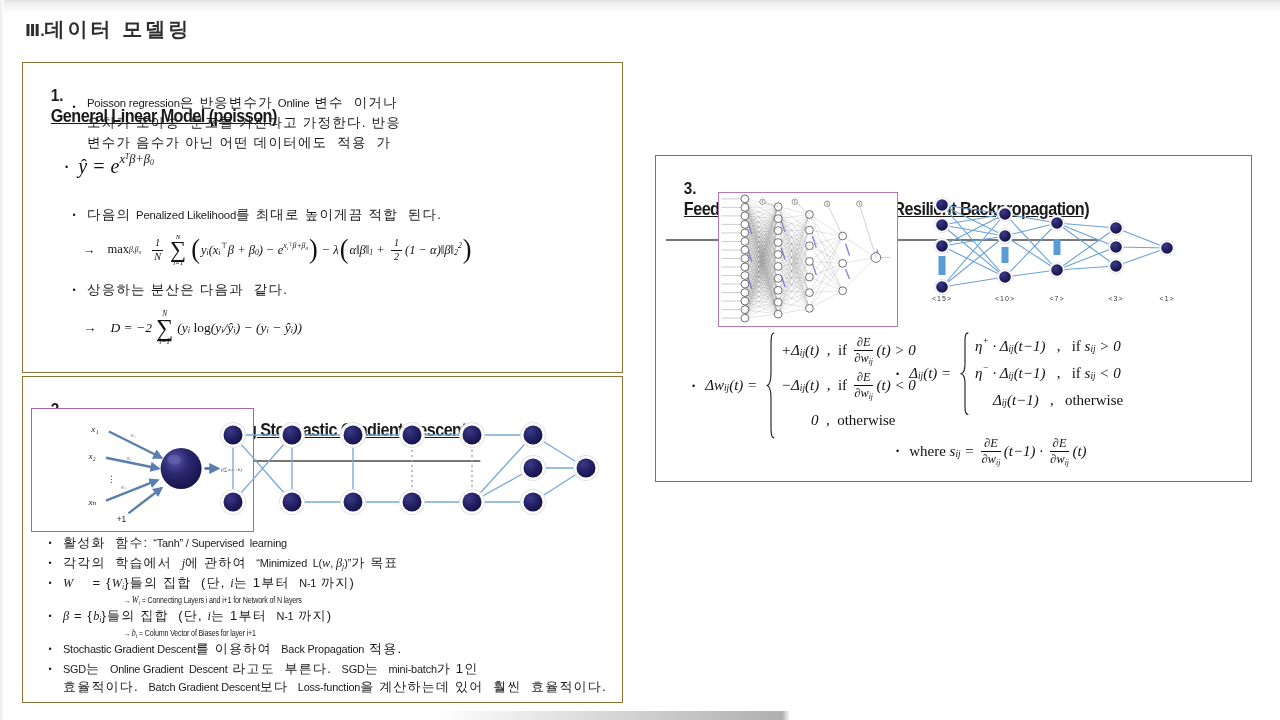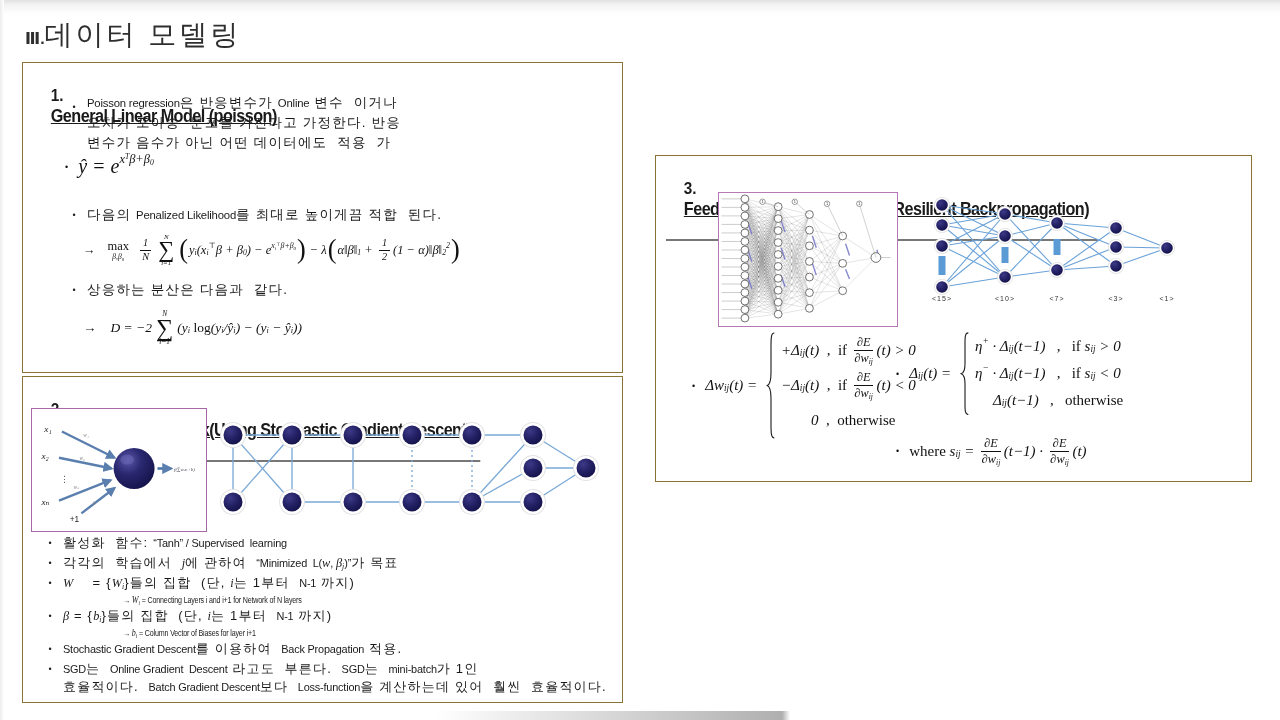--- a/index.html
+++ b/index.html
@@ -7,21 +7,21 @@
        font-family:"Liberation Sans","DejaVu Sans",sans-serif;color:#1a1a1a;}
   .top-shade{position:absolute;left:0;top:0;width:1280px;height:14px;
        background:linear-gradient(180deg,#e2e2e2 0%,#f3f3f3 35%,#ffffff 100%);}
   .left-shade{position:absolute;left:0;top:0;width:4px;height:720px;
        background:linear-gradient(90deg,#ececec,#ffffff);}
   .bottom-shade{position:absolute;left:0;bottom:0;width:790px;height:9px;
        background:linear-gradient(90deg,rgba(190,190,190,0) 55%,rgba(110,110,110,0.55) 99%,rgba(255,255,255,0) 100%);}
 
   .slide-title{position:absolute;left:25px;top:16px;display:flex;align-items:baseline;color:#2e2e2e;}
   .slide-title .num{font-size:16px;font-weight:700;letter-spacing:0;}
-  .slide-title .txt{font-size:28px;font-weight:400;letter-spacing:3px;}
+  .slide-title .txt{font-size:20px;font-weight:700;letter-spacing:3px;}
 
   .panel{position:absolute;border:1.2px solid #8a7336;background:#ffffff;}
   #box1{left:22px;top:62px;width:599px;height:309px;}
   #box2{left:22px;top:376px;width:599px;height:325px;}
   #box3{left:655px;top:155px;width:595px;height:325px;}
 
   .phead{display:inline-block;margin:5px 0 0 10px;white-space:pre;transform:scaleX(0.9);transform-origin:left top;
          border-bottom:2px solid #777;padding:0 10px 1px 2px;}
   #box1 .phead{border-bottom:none;}
   .phead .num{font-size:17px;font-weight:700;}
@@ -38,21 +38,21 @@
 
   
   #b1-para{position:absolute;left:38px;top:30px;font-size:13.5px;line-height:20px;}
   #b1-yhat{position:absolute;left:42px;top:92px;font-size:20px;}
   #b1-b3{position:absolute;left:38px;top:143px;font-size:13.5px;}
   #f-max{position:absolute;left:60px;top:160px;font-size:12.5px;height:54px;}
   #b1-b4{position:absolute;left:38px;top:218px;font-size:13.5px;}
   #f-D{position:absolute;left:60px;top:238px;font-size:13.5px;height:54px;}
 
   
-  #percept-box{position:absolute;left:8px;top:31px;width:174px;height:122px;border:1.6px solid #a868a8;background:#fff;}
+  #percept-box{position:absolute;left:8px;top:31px;width:174px;height:122px;border:1.6px solid #a868a8;background:#fff;padding-left:47px;}
   #net2{position:absolute;left:186px;top:26px;}
   #b2-rows{position:absolute;left:14px;top:157px;font-size:13px;}
   #b2-rows .brow{margin-bottom:2px;}
   #b2-rows .sub-row{margin-left:86px;margin-bottom:2px;font-size:10px;transform:scaleX(0.85);transform-origin:left top;white-space:pre;}
 
   
   #dense-box{position:absolute;left:62px;top:36px;width:178px;height:133px;border:1.6px solid #b57ab5;background:#fff;}
   #net3{position:absolute;left:256px;top:38px;}
   #f-dw{position:absolute;left:36px;top:176px;font-size:15px;}
   #f-delta{position:absolute;left:240px;top:176px;font-size:15px;}
@@ -64,21 +64,21 @@
   .math span{white-space:pre;}
   .fdot{font-style:normal;font-size:9px;margin-right:10px;font-family:"Liberation Sans",sans-serif;align-self:center;}
   .up{font-style:normal;}
   .sup{display:inline-block;font-size:0.62em;position:relative;top:-0.55em;}
   .sub{display:inline-block;font-size:0.62em;position:relative;top:0.28em;}
   .frac{display:inline-flex;flex-direction:column;align-items:center;font-size:0.82em;line-height:1.2;margin:0 3px;vertical-align:middle;}
   .frac .fn{border-bottom:1px solid #111;padding:0 3px;}
   .sum{display:inline-flex;flex-direction:column;align-items:center;line-height:1;margin:0 4px;}
   .sum .st,.sum .sb{font-size:0.55em;}
   .sum .ss{font-size:1.8em;font-style:normal;line-height:0.85;}
-  .under{display:inline-flex;flex-direction:column;align-items:center;line-height:1.05;margin-right:4px;}
+  .under{display:inline-flex;flex-direction:row;align-items:center;line-height:1.05;margin-right:4px;}
   .under .um{font-style:normal;}
   .under .uu{font-size:0.6em;}
   .big{font-size:2.1em;font-weight:300;line-height:0.75;font-style:normal;display:inline-block;margin:0 1px;}
   .cases{display:inline-flex;align-items:stretch;margin-left:5px;}
   .cases svg{width:10px;height:auto;align-self:stretch;flex:none;}
   .crows{display:flex;flex-direction:column;padding:1px 0 1px 5px;}
   .crow{display:flex;align-items:center;}
   #f-dw .crow{min-height:35px;}
   #f-delta .crow{min-height:27px;}
 

